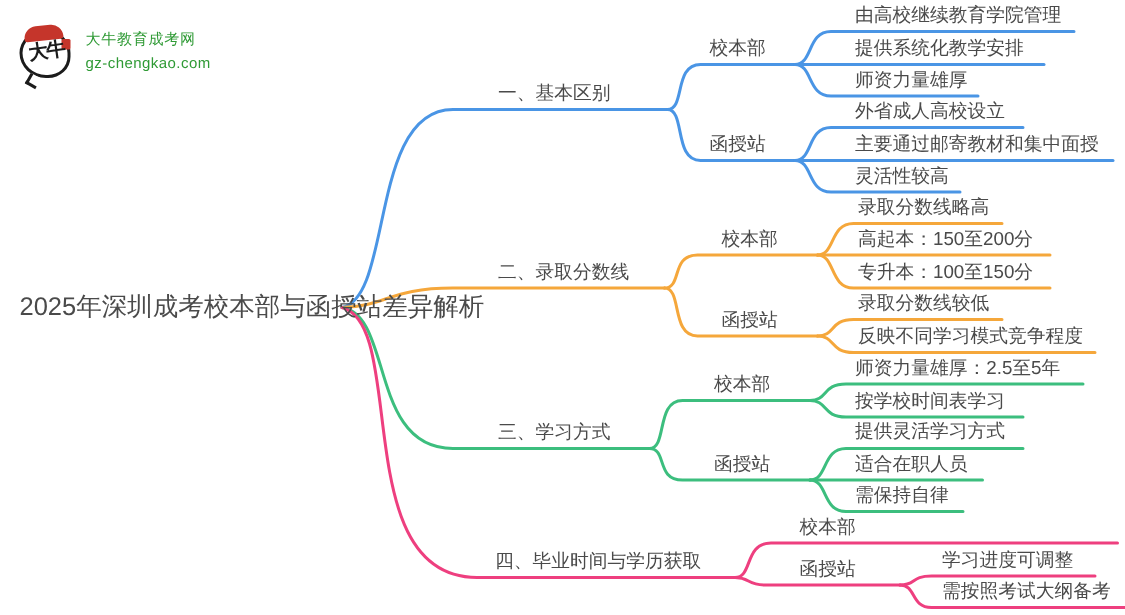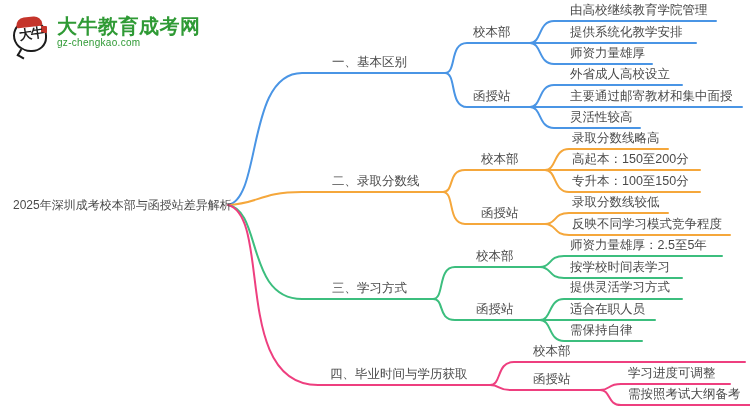--- a/index.html
+++ b/index.html
@@ -7,31 +7,31 @@
     --text:#4a4a4a; --logo_green:#2f9a35; --logo_red:#c5352b;
   }
   *{box-sizing:border-box}
   html,body{margin:0;padding:0}
   body{width:750px;height:410px;background:#ffffff;font-family:"Liberation Sans","DejaVu Sans",sans-serif;overflow:hidden}
   .stage{position:relative;width:750px;height:410px;background:#fff}
   svg.connectors{position:absolute;left:0;top:0;width:750px;height:410px}
   svg.connectors path{fill:none;stroke-width:2;stroke-linecap:round}
   .s1{stroke:var(--branch1)} .s2{stroke:var(--branch2)} .s3{stroke:var(--branch3)} .s4{stroke:var(--branch4)}
   .node{position:absolute;color:var(--text);font-size:12.5px;line-height:14px;white-space:nowrap}
-  .root-node{font-size:12px}
+  .root-node{font-size:17px}
   
   .logo{position:absolute;left:12px;top:17px;display:flex;align-items:flex-start;gap:7px}
   .bubble{position:relative;width:38px;height:40px}
   .bubble-circle{position:absolute;left:1px;top:3px;width:34px;height:32px;background:#fff;border:2.5px solid #1c1c1c;border-radius:50% 50% 46% 54%;}
   .bubble-arc{position:absolute;left:4px;top:0px;width:26px;height:10px;background:var(--logo_red);border-radius:13px 13px 3px 3px;transform:rotate(-6deg)}
   .bubble-text{position:absolute;left:0;top:8px;width:38px;text-align:center;font-weight:bold;font-size:13px;color:#1c1c1c;transform:rotate(-8deg);letter-spacing:-1px}
   .bubble-seal{position:absolute;right:3px;top:9px;width:6px;height:7px;background:var(--logo_red);border-radius:1px}
   .bubble-tail{position:absolute;left:6px;bottom:-1px;width:8px;height:8px;background:#fff;border-left:2.5px solid #1c1c1c;border-bottom:2.5px solid #1c1c1c;transform:rotate(30deg)}
   .logo-text{display:flex;flex-direction:column}
-  .logo-title{color:var(--logo_green);font-weight:bold;font-size:20px;line-height:19px;letter-spacing:0.5px}
+  .logo-title{color:var(--logo_green);font-weight:normal;font-size:10px;line-height:19px;letter-spacing:0.5px}
   .logo-sub{color:var(--logo_green);font-weight:normal;font-size:10px;line-height:14px;letter-spacing:0.3px}
 </style>
 </head>
 <body>
 
 <div class="stage">
 
   <svg class="connectors" viewBox="0 0 750 410">
     <g>
       <path class="s1" d="M228,205 C262,199 246,73 302,73 H445"></path>

